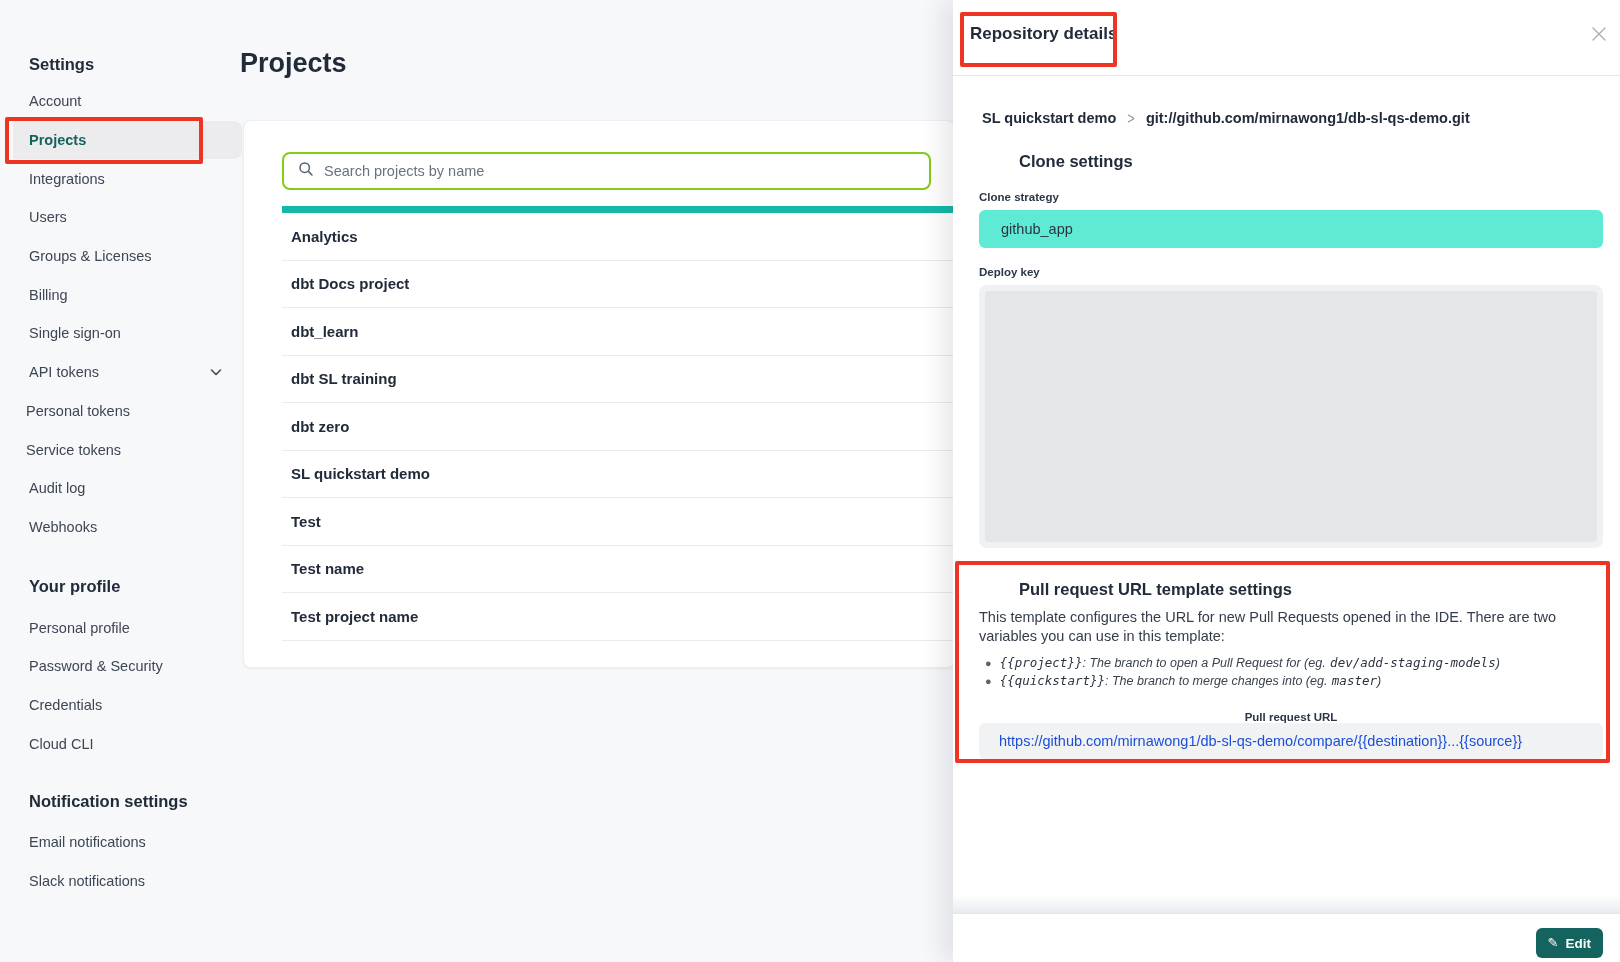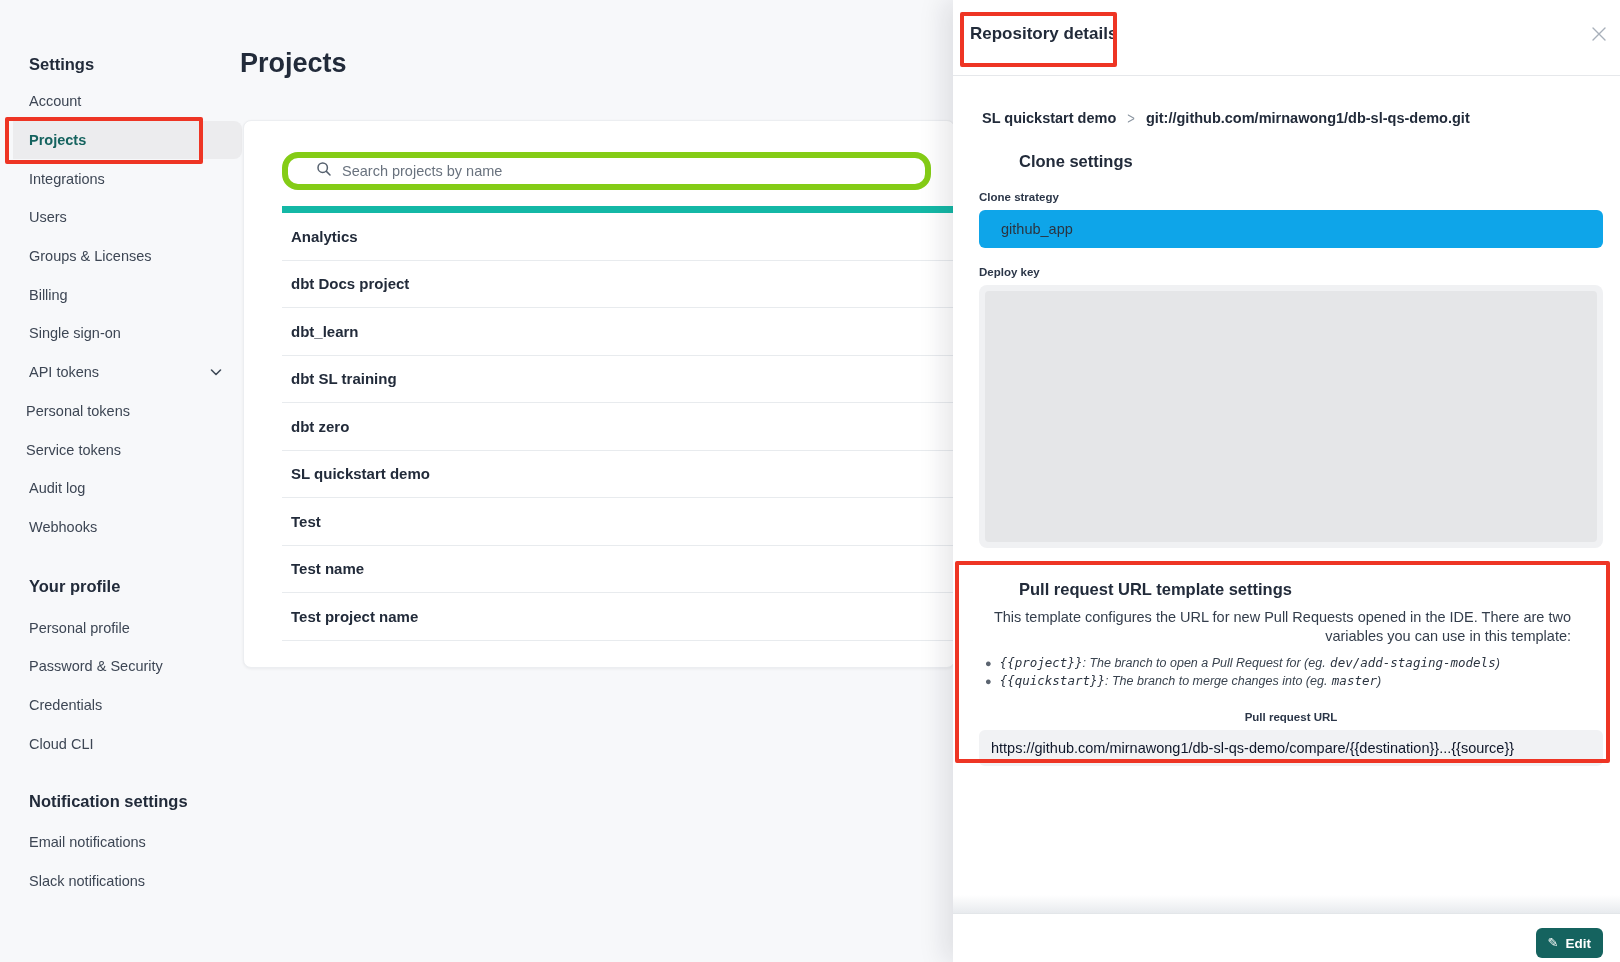--- a/index.html
+++ b/index.html
@@ -32,22 +32,22 @@
   .anno-projects { left:5px; top:117px; width:198px; height:47px; }
 
   
   .page-title { position:absolute; left:240px; top:48px; font-size:27px; font-weight:bold; color:#222b3a; }
   .card {
     position:absolute; left:243px; top:120px; width:712px; height:548px;
     background:#fff; border:1px solid #eceef1; border-radius:8px;
     box-shadow:0 1px 3px rgba(16,24,40,.06); padding:31px 0 0 38px;
   }
   .search-box {
-    width:649px; height:38px; background:#fff; border:6px solid #84cc16; border-radius:16px;
-    display:flex; align-items:center; padding-left:28px; gap:10px;
+    width:649px; height:38px; background:#fff; border:2px solid #84cc16; border-radius:8px;
+    display:flex; align-items:center; padding-left:14px; gap:10px;
   }
   .search-box input {
     border:none; outline:none; background:transparent; flex:1; font-size:14.5px;
     font-family:inherit; color:#2b3440;
   }
   .search-box input::placeholder { color:#69727e; }
   .rows { margin-top:16px; border-top:7px solid #14b8a6; }
   .row {
     height:47.5px; display:flex; align-items:center; padding-left:9px;
     border-bottom:1px solid #e8ebee; font-size:15px; font-weight:bold; color:#222b3a; cursor:pointer;
@@ -65,37 +65,37 @@
   .drawer-body { padding:0 17px 0 26px; }
 
   .breadcrumb { margin-top:34px; display:flex; align-items:center; gap:11px; padding-left:3px;
     font-size:14.5px; font-weight:bold; color:#222b3a; }
   .crumb-sep { color:#8b95a1; font-size:13px; font-weight:normal; transform:scaleY(1.3); }
 
   .section-h { margin-top:26px; font-size:16.5px; font-weight:bold; color:#222b3a;margin-left:40px; }
   .field-label { margin-top:20px; font-size:11.5px; font-weight:bold; color:#2b3648; }
   .field-label.tight { margin-top:18px; }
   .value-box {
-    margin-top:7px; height:38px; background:#0ea5e9; border-radius:6px;
+    margin-top:7px; height:38px; background:#5eead4; border-radius:6px;
     display:flex; align-items:center; padding-left:22px; font-size:14.5px; color:#2b3440;
   }
   .deploy-box { margin-top:7px; height:263px; background:#f0f1f3; border-radius:8px; padding:6px; }
   .deploy-inner { width:100%; height:100%; background:#e5e6e8; border-radius:4px; }
 
   .anno-pr { left:2px; top:561px; width:655px; height:202px; }
   .pr-section { margin-top:32px; }
-  .pr-desc { margin-top:9px; width:592px; font-size:14.5px; line-height:19px; color:#333d4b;text-align:right; }
+  .pr-desc { margin-top:9px; width:592px; font-size:14.5px; line-height:19px; color:#333d4b; }
   .pr-bullets { margin-top:8px; list-style:none; }
   .pr-bullets li { display:flex; align-items:baseline; gap:8px; padding-left:6px; line-height:16px; margin-top:1px; color:#2b3440; }
   .bullet-dot { color:#5b6470; font-size:11px; }
   .var-code { font-family:"DejaVu Sans Mono",monospace; font-style:italic; font-size:12.5px; }
   .bullet-text { font-style:italic; font-size:12.5px; color:#39434f; }
   .url-box {
-    margin-top:7px; height:36px; background:#f1f2f4; border-radius:6px;
-    display:flex; align-items:center; padding-left:12px; font-size:14.5px; color:#0f172a;
+    height:36px; background:#f1f2f4; border-radius:6px;
+    display:flex; align-items:center; padding-left:20px; font-size:14.5px; color:#1d4ed8;
   }
 
   .drawer-footer {
     position:absolute; left:0; bottom:0; width:667px; height:49px; background:#fff;
     border-top:1px solid #e3e6e9;
   }
   .footer-shadow {
     position:absolute; left:0; bottom:49px; width:667px; height:18px;
     background:linear-gradient(to bottom, rgba(255,255,255,0), rgba(228,231,235,.85));
     pointer-events:none;

